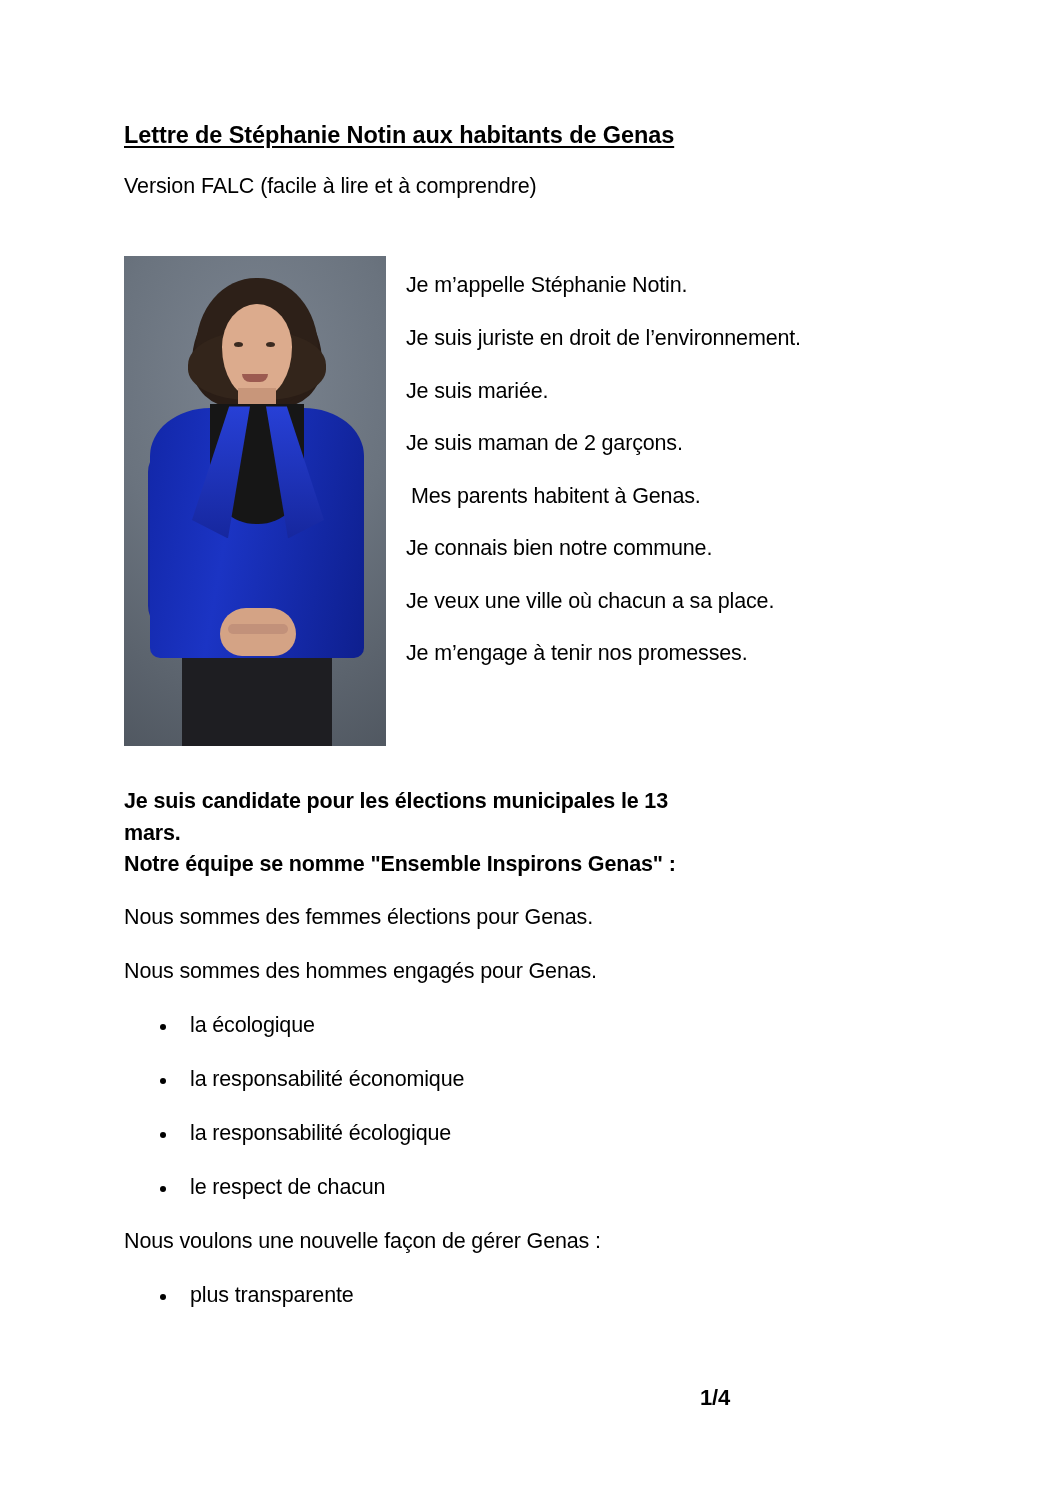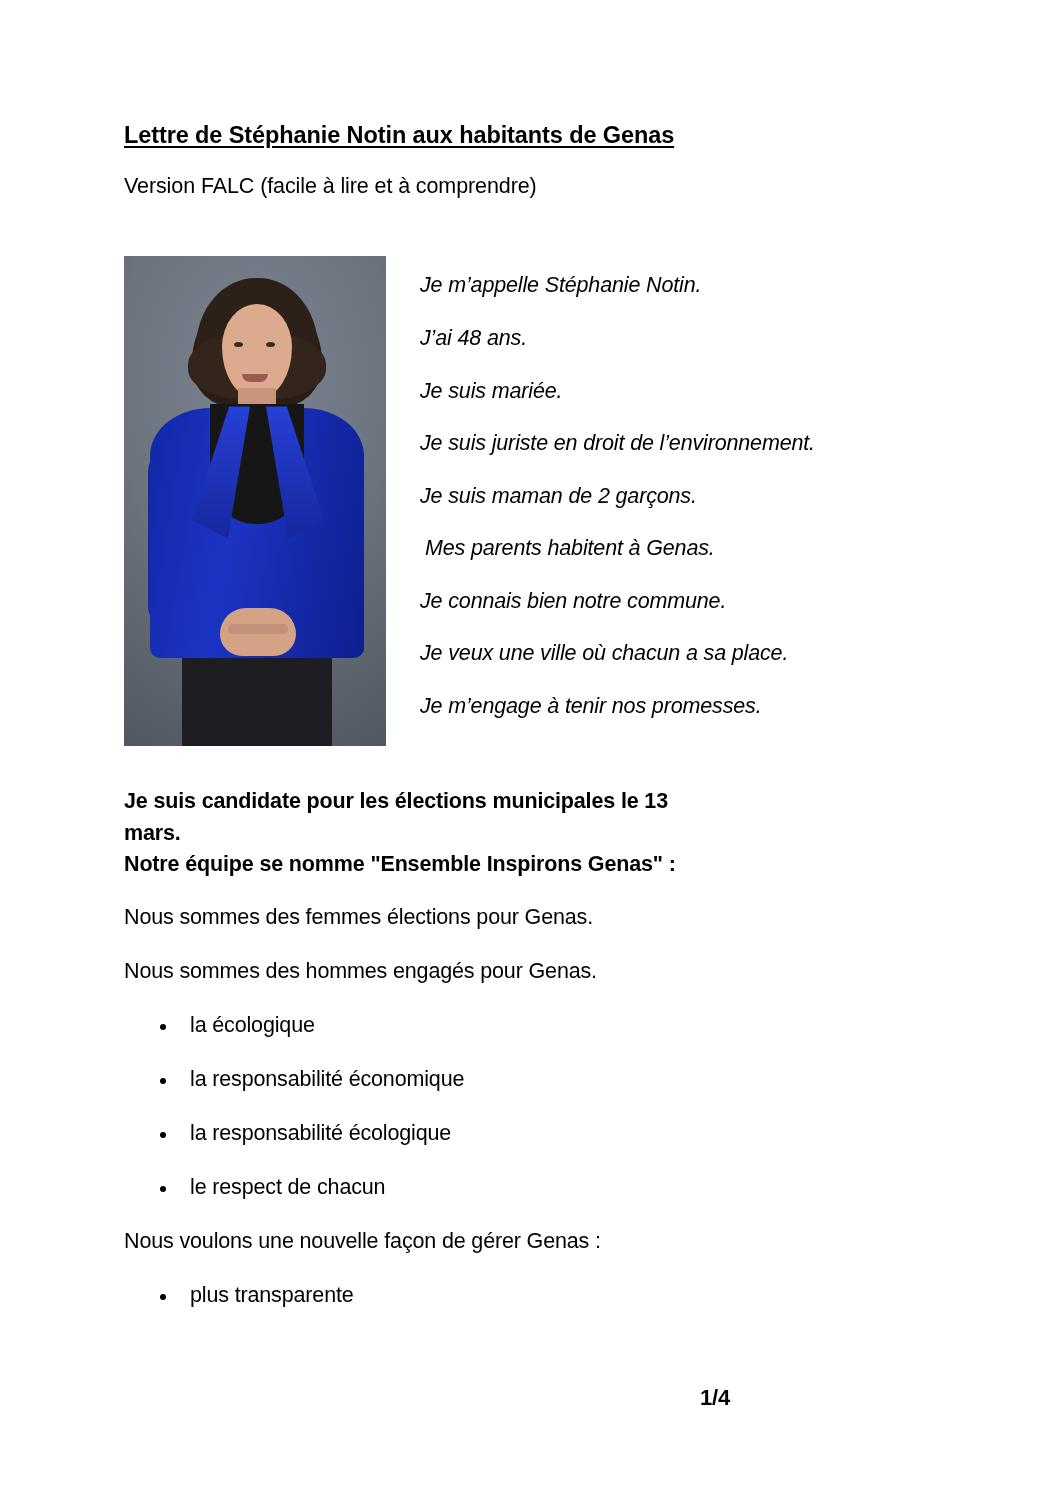--- a/index.html
+++ b/index.html
@@ -33,22 +33,21 @@
   .subtitle {
     font-size: 21.5px;
     font-weight: normal;
     margin: 8px 0 56px 0;
     line-height: 1.3;
     letter-spacing: -0.1px;
   }
   .intro-block {
     display: flex;
     align-items: flex-start;
-    gap: 14px;
-    font-style: italic;
+    gap: 0;
   }
   .portrait-wrap {
     width: 262px;
     flex: 0 0 262px;
   }
   .portrait {
     position: relative;
     width: 262px;
     height: 490px;
     overflow: hidden;
@@ -280,23 +279,22 @@
         <div class="jacket">
           <div class="lapel-l"></div>
           <div class="lapel-r"></div>
         </div>
         <div class="hands"></div>
       </div>
     </div>
 
     <div class="intro-lines">
       <p>Je m’appelle Stéphanie Notin.</p>
-      <p>J’ai 48 ans.</p>
+      <p>Je suis juriste en droit de l’environnement.</p>
       <p>Je suis mariée.</p>
-      <p>Je suis juriste en droit de l’environnement.</p>
       <p>Je suis maman de 2 garçons.</p>
       <p class="indent">Mes parents habitent à Genas.</p>
       <p>Je connais bien notre commune.</p>
       <p>Je veux une ville où chacun a sa place.</p>
       <p>Je m’engage à tenir nos promesses.</p>
     </div>
   </div>
 
   <div class="section-heading">
     <div>Je suis candidate pour les élections municipales le 13 mars.</div>

